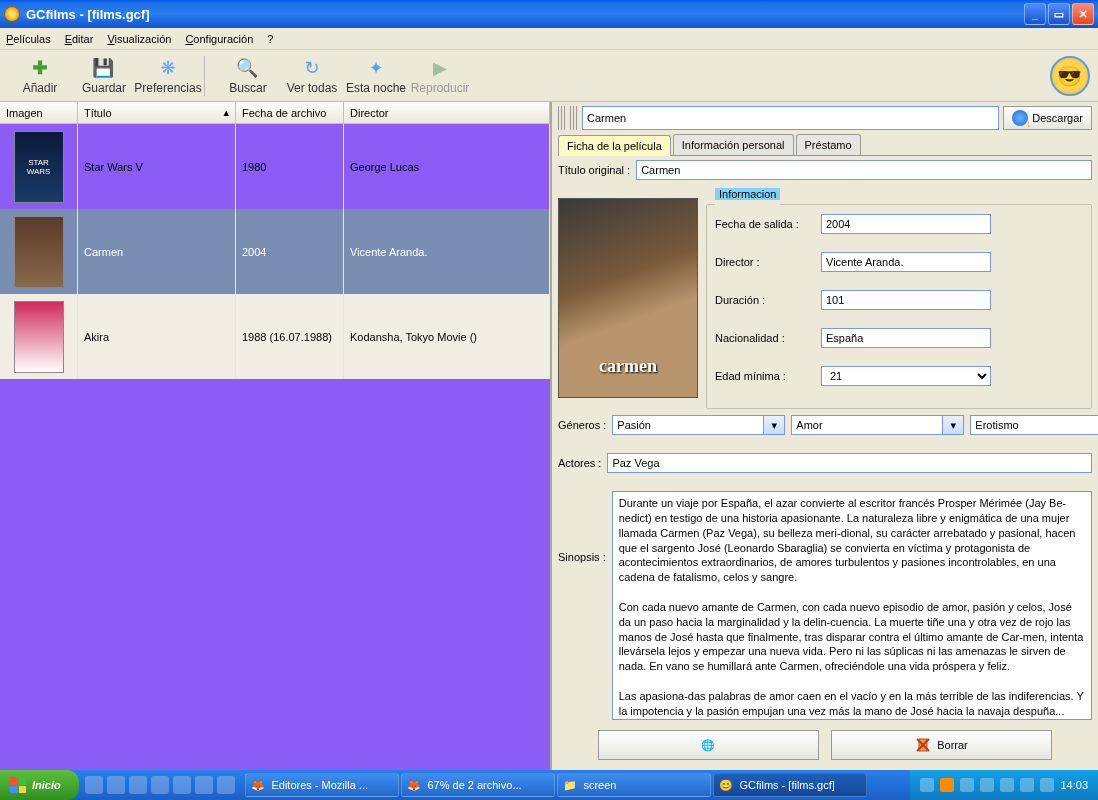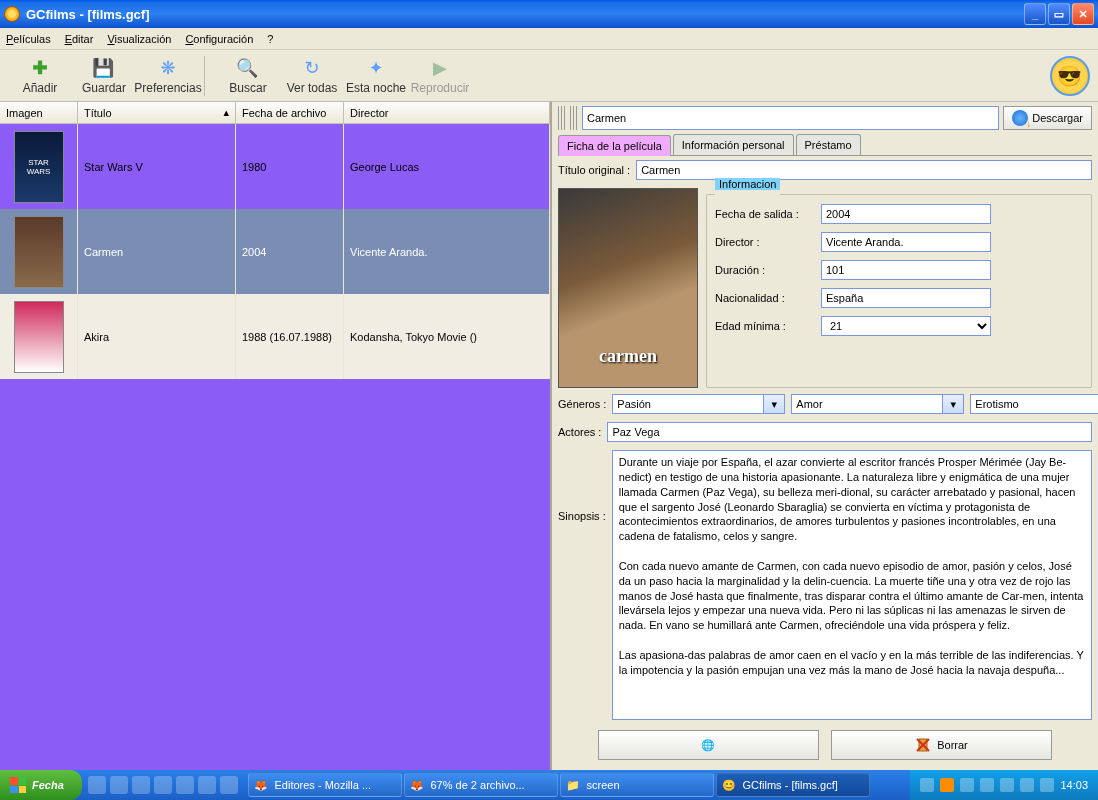--- a/index.html
+++ b/index.html
@@ -42,23 +42,23 @@
 .right-pane { flex: 1; padding: 4px 6px; overflow:hidden; display:flex; flex-direction:column;}
 .title-row { display: flex; align-items: center; gap: 4px; margin-bottom: 4px;}
 .grip { width: 8px; height: 24px; background: repeating-linear-gradient(90deg,#999,#999 1px,transparent 1px,transparent 3px);}
 .title-input { flex: 1; height: 24px; border: 1px solid #7a96df; padding: 2px 4px; background:#fff;}
 .dl-btn { height: 24px; padding: 0 8px; background: linear-gradient(#fff,#e6e6e0); border: 1px solid #999; display: flex; align-items: center; gap: 4px; cursor:pointer;}
 .globe-icon{width:16px;height:16px;border-radius:50%;background:radial-gradient(circle,#6bb5ff,#1a6dd0);position:relative;}
 .globe-icon::after{content:"↓";position:absolute;right:-3px;bottom:-3px;color:#ff8c00;font-weight:bold;font-size:10px;}
 
 .tabs { display: flex; border-bottom: 1px solid #999; margin-bottom:4px;}
 .tab { padding: 4px 8px; border: 1px solid #999; border-bottom: none; background: #e6e6e0; margin-right: 2px; border-radius: 3px 3px 0 0; cursor:pointer;}
-.tab.active { background: #f0abfc; position: relative; top: 1px; }
-
-.field-row { display: flex; align-items: center; margin-bottom: 8px; gap: 6px;}
+.tab.active { background: #fef9c3; position: relative; top: 1px; }
+
+.field-row { display: flex; align-items: center; margin-bottom: 18px; gap: 6px;}
 .field-row label { white-space: nowrap;}
 .field-row input, .field-row select { height: 20px; border: 1px solid #7a96df; padding: 1px 4px; background:#fff;}
 
 .detail-top { display: flex; gap: 8px; margin-bottom: 6px;}
 .poster { width: 140px; height: 200px; border: 1px solid #555; background:#b89868; display:flex; align-items:flex-end; justify-content:center; position:relative;}
 .poster-inner{width:100%;height:100%;background:linear-gradient(160deg,#3a3a3a 0%,#7a5a3a 40%,#b8956c 60%);display:flex;flex-direction:column;justify-content:flex-end;align-items:center;}
 .poster-title{color:#fff;font-weight:bold;font-size:18px;text-shadow:1px 1px 2px #000;margin-bottom:20px;font-family:Georgia,serif;}
 .info-box { flex:1; border: 1px solid #c4c0b0; border-radius:2px; padding: 4px 8px;}
 .info-box legend { padding: 0 4px; position:relative; top:-10px; background:#7dd3fc;}
 .info-box .field-row label { width: 100px;}
@@ -293,21 +293,21 @@
 </div>
 
 <div class="taskbar">
   <div class="start-btn">
     <div class="win-logo">
         <span></span>
         <span></span>
         <span></span>
         <span></span>
       </div>
-    <span>Fecha</span>
+    <span>Inicio</span>
   </div>
   <div class="ql">
     <div class="ql-icon"></div>
     <div class="ql-icon"></div>
     <div class="ql-icon"></div>
     <div class="ql-icon"></div>
     <div class="ql-icon"></div>
     <div class="ql-icon"></div>
     <div class="ql-icon"></div>
   </div>

